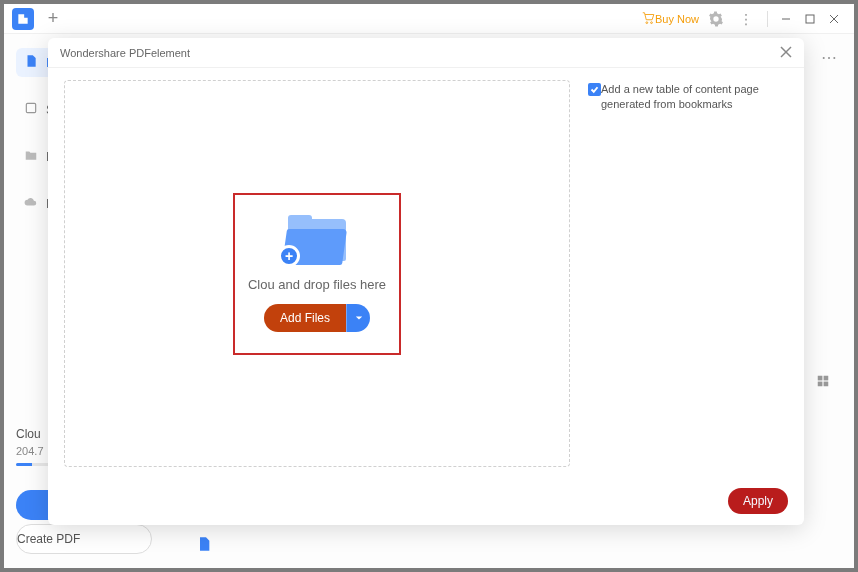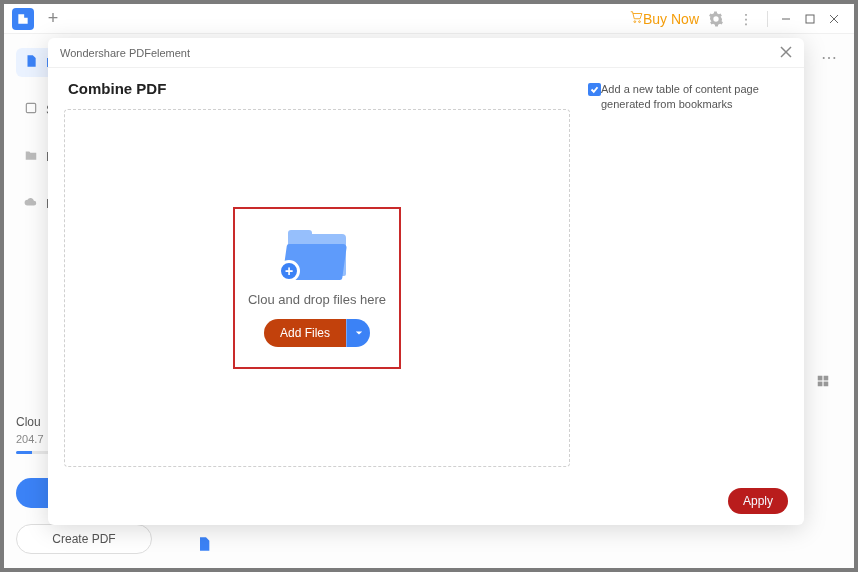--- a/index.html
+++ b/index.html
@@ -3,41 +3,41 @@
 <meta charset="utf-8">
 <style>
 * { margin: 0; padding: 0; box-sizing: border-box; font-family: -apple-system, BlinkMacSystemFont, "Segoe UI", Arial, sans-serif; }
 body { width: 858px; height: 572px; background: #7b7b7b; overflow: hidden; position: relative; }
 .app-window { position: absolute; top: 4px; left: 4px; right: 4px; bottom: 4px; background: #fdfdfd; display: flex; flex-direction: column; }
 .titlebar { height: 30px; display: flex; align-items: center; padding: 0 8px; background: #fff; border-bottom: 1px solid #f0f0f0; }
 .app-icon { width: 22px; height: 22px; background: #3b82f6; border-radius: 4px; display: flex; align-items: center; justify-content: center; margin-right: 10px; }
 .app-icon svg { width: 14px; height: 14px; fill: #fff; }
 .new-tab { width: 18px; height: 18px; display: flex; align-items: center; justify-content: center; color: #888; font-size: 18px; cursor: pointer; }
 .titlebar-spacer { flex: 1; }
-.buy-now { display: flex; align-items: center; color: #f59e0b; font-size: 14px; margin-right: 8px; cursor: pointer; }
+.buy-now { display: flex; align-items: center; color: #f59e0b; font-size: 11px; margin-right: 8px; cursor: pointer; }
 .cart-icon svg { width: 14px; height: 14px; stroke: #f59e0b; fill: none; stroke-width: 1.5; }
 .gear { width: 18px; height: 18px; margin-right: 6px; display: flex; align-items: center; justify-content: center; }
 .gear svg { width: 16px; height: 16px; fill: #b8b8b8; }
 .more-dots { padding: 0 8px; color: #999; font-size: 14px; cursor: pointer; }
 .divider-v { width: 1px; height: 16px; background: #e0e0e0; margin: 0 6px; }
 .win-btn { width: 24px; height: 24px; display: flex; align-items: center; justify-content: center; cursor: pointer; color: #666; }
 .win-btn svg { width: 10px; height: 10px; stroke: #666; stroke-width: 1; fill: none; }
 
 .body-area { flex: 1; display: flex; position: relative; }
 .sidebar { width: 160px; padding: 14px 12px; background: #fdfdfd; display: flex; flex-direction: column; }
 .side-item { display: flex; align-items: center; gap: 8px; padding: 6px 8px; border-radius: 6px; margin-bottom: 18px; font-size: 13px; color: #666; cursor: pointer; }
 .side-item.active { background: #eaf2ff; color: #3b82f6; }
 .side-icon svg { width: 14px; height: 14px; fill: currentColor; }
 .sidebar-spacer { flex: 1; }
 .cloud-label { font-size: 12px; color: #555; margin-bottom: 4px; }
 .cloud-size { font-size: 11px; color: #888; margin-bottom: 6px; }
 .cloud-bar { width: 100%; height: 3px; background: #e8e8e8; border-radius: 2px; overflow: hidden; }
 .cloud-bar-fill { width: 12%; height: 100%; background: #3b82f6; }
 .upgrade-btn { margin-top: 24px; height: 30px; border-radius: 15px; background: #3b82f6; color: #fff; font-size: 12px; display: flex; align-items: center; justify-content: center; cursor: pointer; }
-.create-pdf-btn { margin-top: 16px; height: 30px; border-radius: 15px; border: 1px solid #ddd; background: #fff; color: #555; font-size: 12px; display: flex; align-items: center; justify-content: center; cursor: pointer; }
+.create-pdf-btn { margin-top: 4px; height: 30px; border-radius: 15px; border: 1px solid #ddd; background: #fff; color: #555; font-size: 12px; display: flex; align-items: center; justify-content: flex-start; cursor: pointer; }
 
 .main-content { flex: 1; position: relative; background: #fdfdfd; }
 .kebab { position: absolute; top: 14px; right: 16px; color: #999; font-size: 16px; cursor: pointer; letter-spacing: 1px; }
 .grid-icon { position: absolute; top: 340px; right: 24px; cursor: pointer; }
 .grid-icon svg { width: 14px; height: 14px; fill: #999; }
 .doc-icon-stray { position: absolute; bottom: 10px; left: 32px; }
 .doc-icon-stray svg { width: 16px; height: 20px; fill: #3b82f6; }
 
 
 .modal { position: absolute; top: 34px; left: 44px; width: 756px; height: 487px; background: #fff; border-radius: 6px; box-shadow: 0 4px 24px rgba(0,0,0,0.15); display: flex; flex-direction: column; }
@@ -178,21 +178,20 @@
       <span class="modal-title">Wondershare PDFelement</span>
       <span class="modal-close">
         <svg viewBox="0 0 12 12">
             <line x1="1" y1="1" x2="11" y2="11"></line>
             <line x1="11" y1="1" x2="1" y2="11"></line>
           </svg>
       </span>
     </div>
     <div class="modal-body">
       <div class="modal-left">
-        <div class="modal-heading">Combine PDF</div>
         <div class="drop-zone">
           <div class="highlight-box">
             <div class="folder-graphic">
               <div class="folder-tab"></div>
               <div class="folder-back"></div>
               <div class="folder-front"></div>
               <div class="plus-badge">+</div>
             </div>
             <div class="drop-text">Clou and drop files here</div>
             <div class="add-files-btn">

